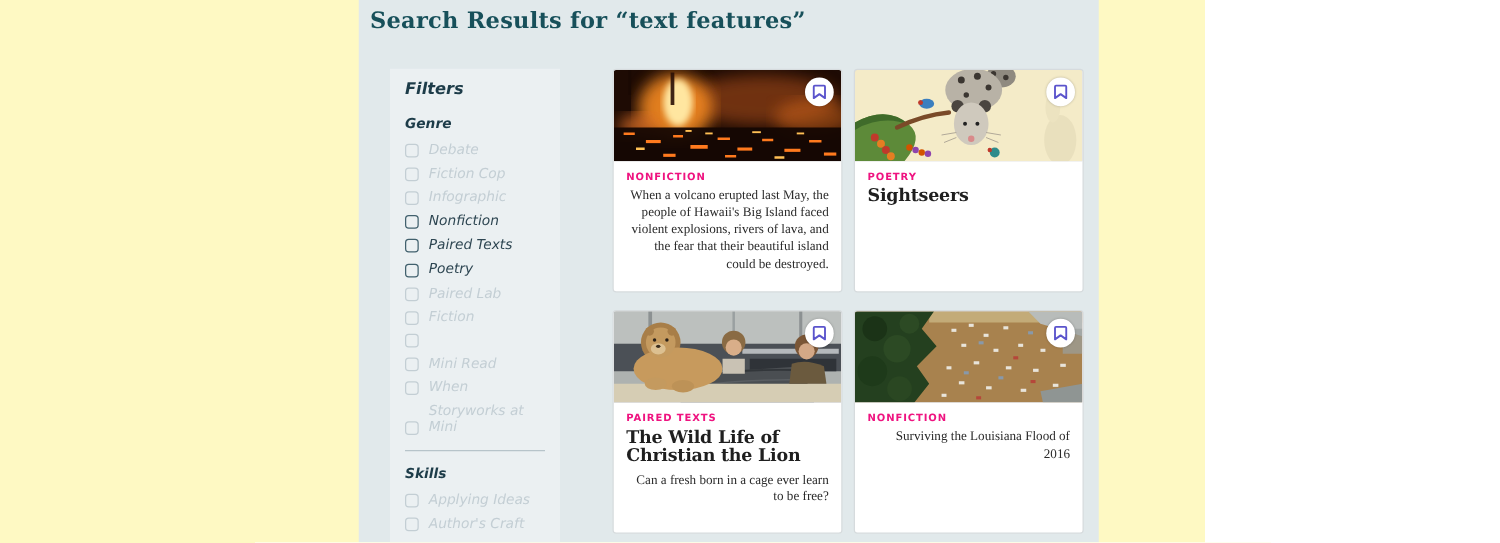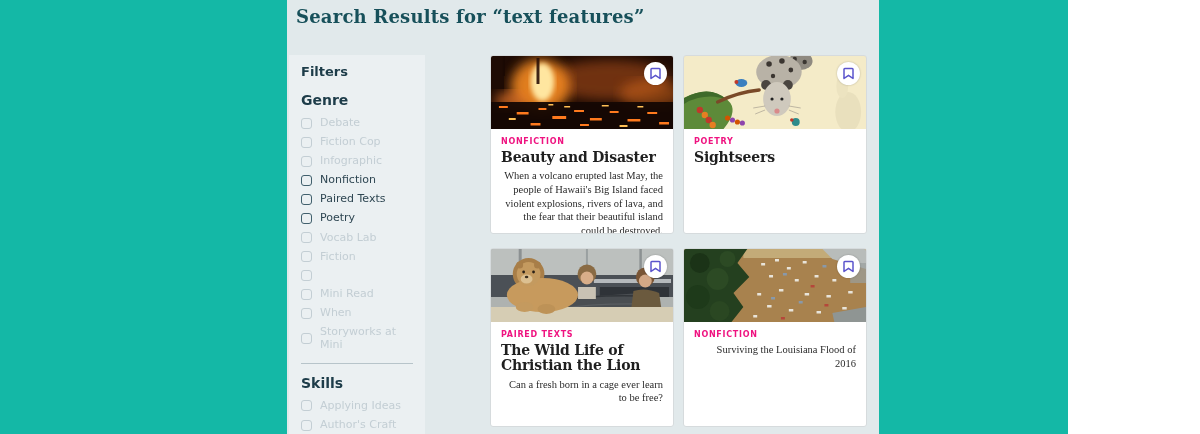--- a/index.html
+++ b/index.html
@@ -1,34 +1,34 @@
 <!DOCTYPE html>
 <html><head>
 <meta charset="utf-8">
 <style>
   * { margin:0; padding:0; box-sizing:border-box; }
   html,body { width:1200px; height:434px; background:#ffffff; font-family:"DejaVu Sans", sans-serif; }
-  .stage { position:relative; width:1068px; height:434px; overflow:hidden; background:#14b8a6; }
+  .stage { position:relative; width:964px; height:434px; overflow:hidden; background:#fef9c3; }
 
   .content-bg { position:absolute; left:287px; top:0; width:592px; height:434px; background:#e1e9eb; }
 
   .page-title {
     position:absolute; left:296px; top:6px;
     font-family:"DejaVu Serif", serif; font-weight:bold; font-size:18px;
     color:#17505a; letter-spacing:0.2px;
   }
 
   
   .filters-panel {
-    position:absolute; left:289px; top:55px; width:136px; height:379px;
-    background:#ebf0f2; padding:9px 12px 0 12px; overflow:hidden;
+    position:absolute; left:312px; top:55px; width:136px; height:379px;
+    background:#ebf0f2; padding:9px 12px 0 12px; overflow:hidden;font-style:italic;
   }
   .filters-title { font-size:13px; font-weight:bold; color:#1d3c49; margin-bottom:13px; }
-  .section-heading { font-size:14px; font-weight:bold; color:#1d3c49; margin-bottom:9px; }
-  .filter-item { display:flex; align-items:center; margin-bottom:7px; font-size:11px; line-height:1.1; }
+  .section-heading { font-size:11px; font-weight:bold; color:#1d3c49; margin-bottom:9px; }
+  .filter-item { display:flex; align-items:flex-end; margin-bottom:7px; font-size:11px; line-height:1.1; }
   .checkbox {
     width:11px; height:11px; flex:none; margin-right:8px; margin-top:0.5px;
     border:1.5px solid #41606d; border-radius:3px; background:transparent;
   }
   .filter-item.enabled .filter-label { color:#2e4652; }
   .filter-item.disabled .checkbox { border-color:#c3ced4; }
   .filter-item.disabled .filter-label { color:#c3ced4; }
   .divider { border:none; border-top:1px solid #b7c4ca; margin:12px 0 11px 0; }
 
   
@@ -94,21 +94,21 @@
     <div class="filter-item enabled">
       <span class="checkbox"></span>
       <span class="filter-label">Paired Texts</span>
     </div>
     <div class="filter-item enabled">
       <span class="checkbox"></span>
       <span class="filter-label">Poetry</span>
     </div>
     <div class="filter-item disabled">
       <span class="checkbox"></span>
-      <span class="filter-label">Vocab Lab</span>
+      <span class="filter-label">Paired Lab</span>
     </div>
     <div class="filter-item disabled">
       <span class="checkbox"></span>
       <span class="filter-label">Fiction</span>
     </div>
     <div class="filter-item disabled">
       <span class="checkbox"></span>
     </div>
     <div class="filter-item disabled">
       <span class="checkbox"></span>
@@ -184,21 +184,20 @@
           </g>
         </svg>
       </div>
       <button class="bookmark-btn">
         <svg width="13" height="13" viewBox="0 0 13 13">
           <path d="M2.8 1.5 h7.4 a0.8 0.8 0 0 1 0.8 0.8 v9.2 l-4.5 -3.2 l-4.5 3.2 v-9.2 a0.8 0.8 0 0 1 0.8 -0.8 z" fill="none" stroke="#5b54cc" stroke-width="1.5" stroke-linejoin="round"></path>
         </svg>
       </button>
       <div class="card-body">
         <div class="card-category">NONFICTION</div>
-        <div class="card-title">Beauty and Disaster</div>
         <div class="card-desc">When a volcano erupted last May, the people of Hawaii's Big Island faced violent explosions, rivers of lava, and the fear that their beautiful island could be destroyed.</div>
       </div>
     </article>
 
     <article class="card">
       <div class="card-image">
         <svg viewBox="0 0 184 73" preserveAspectRatio="none" aria-hidden="true">
           <rect width="184" height="73" fill="#f4ebc8"></rect>
           <ellipse cx="166" cy="56" rx="13" ry="20" fill="#e9e0bd"></ellipse>
           <ellipse cx="160" cy="30" rx="6" ry="12" fill="#ece3c0"></ellipse>

